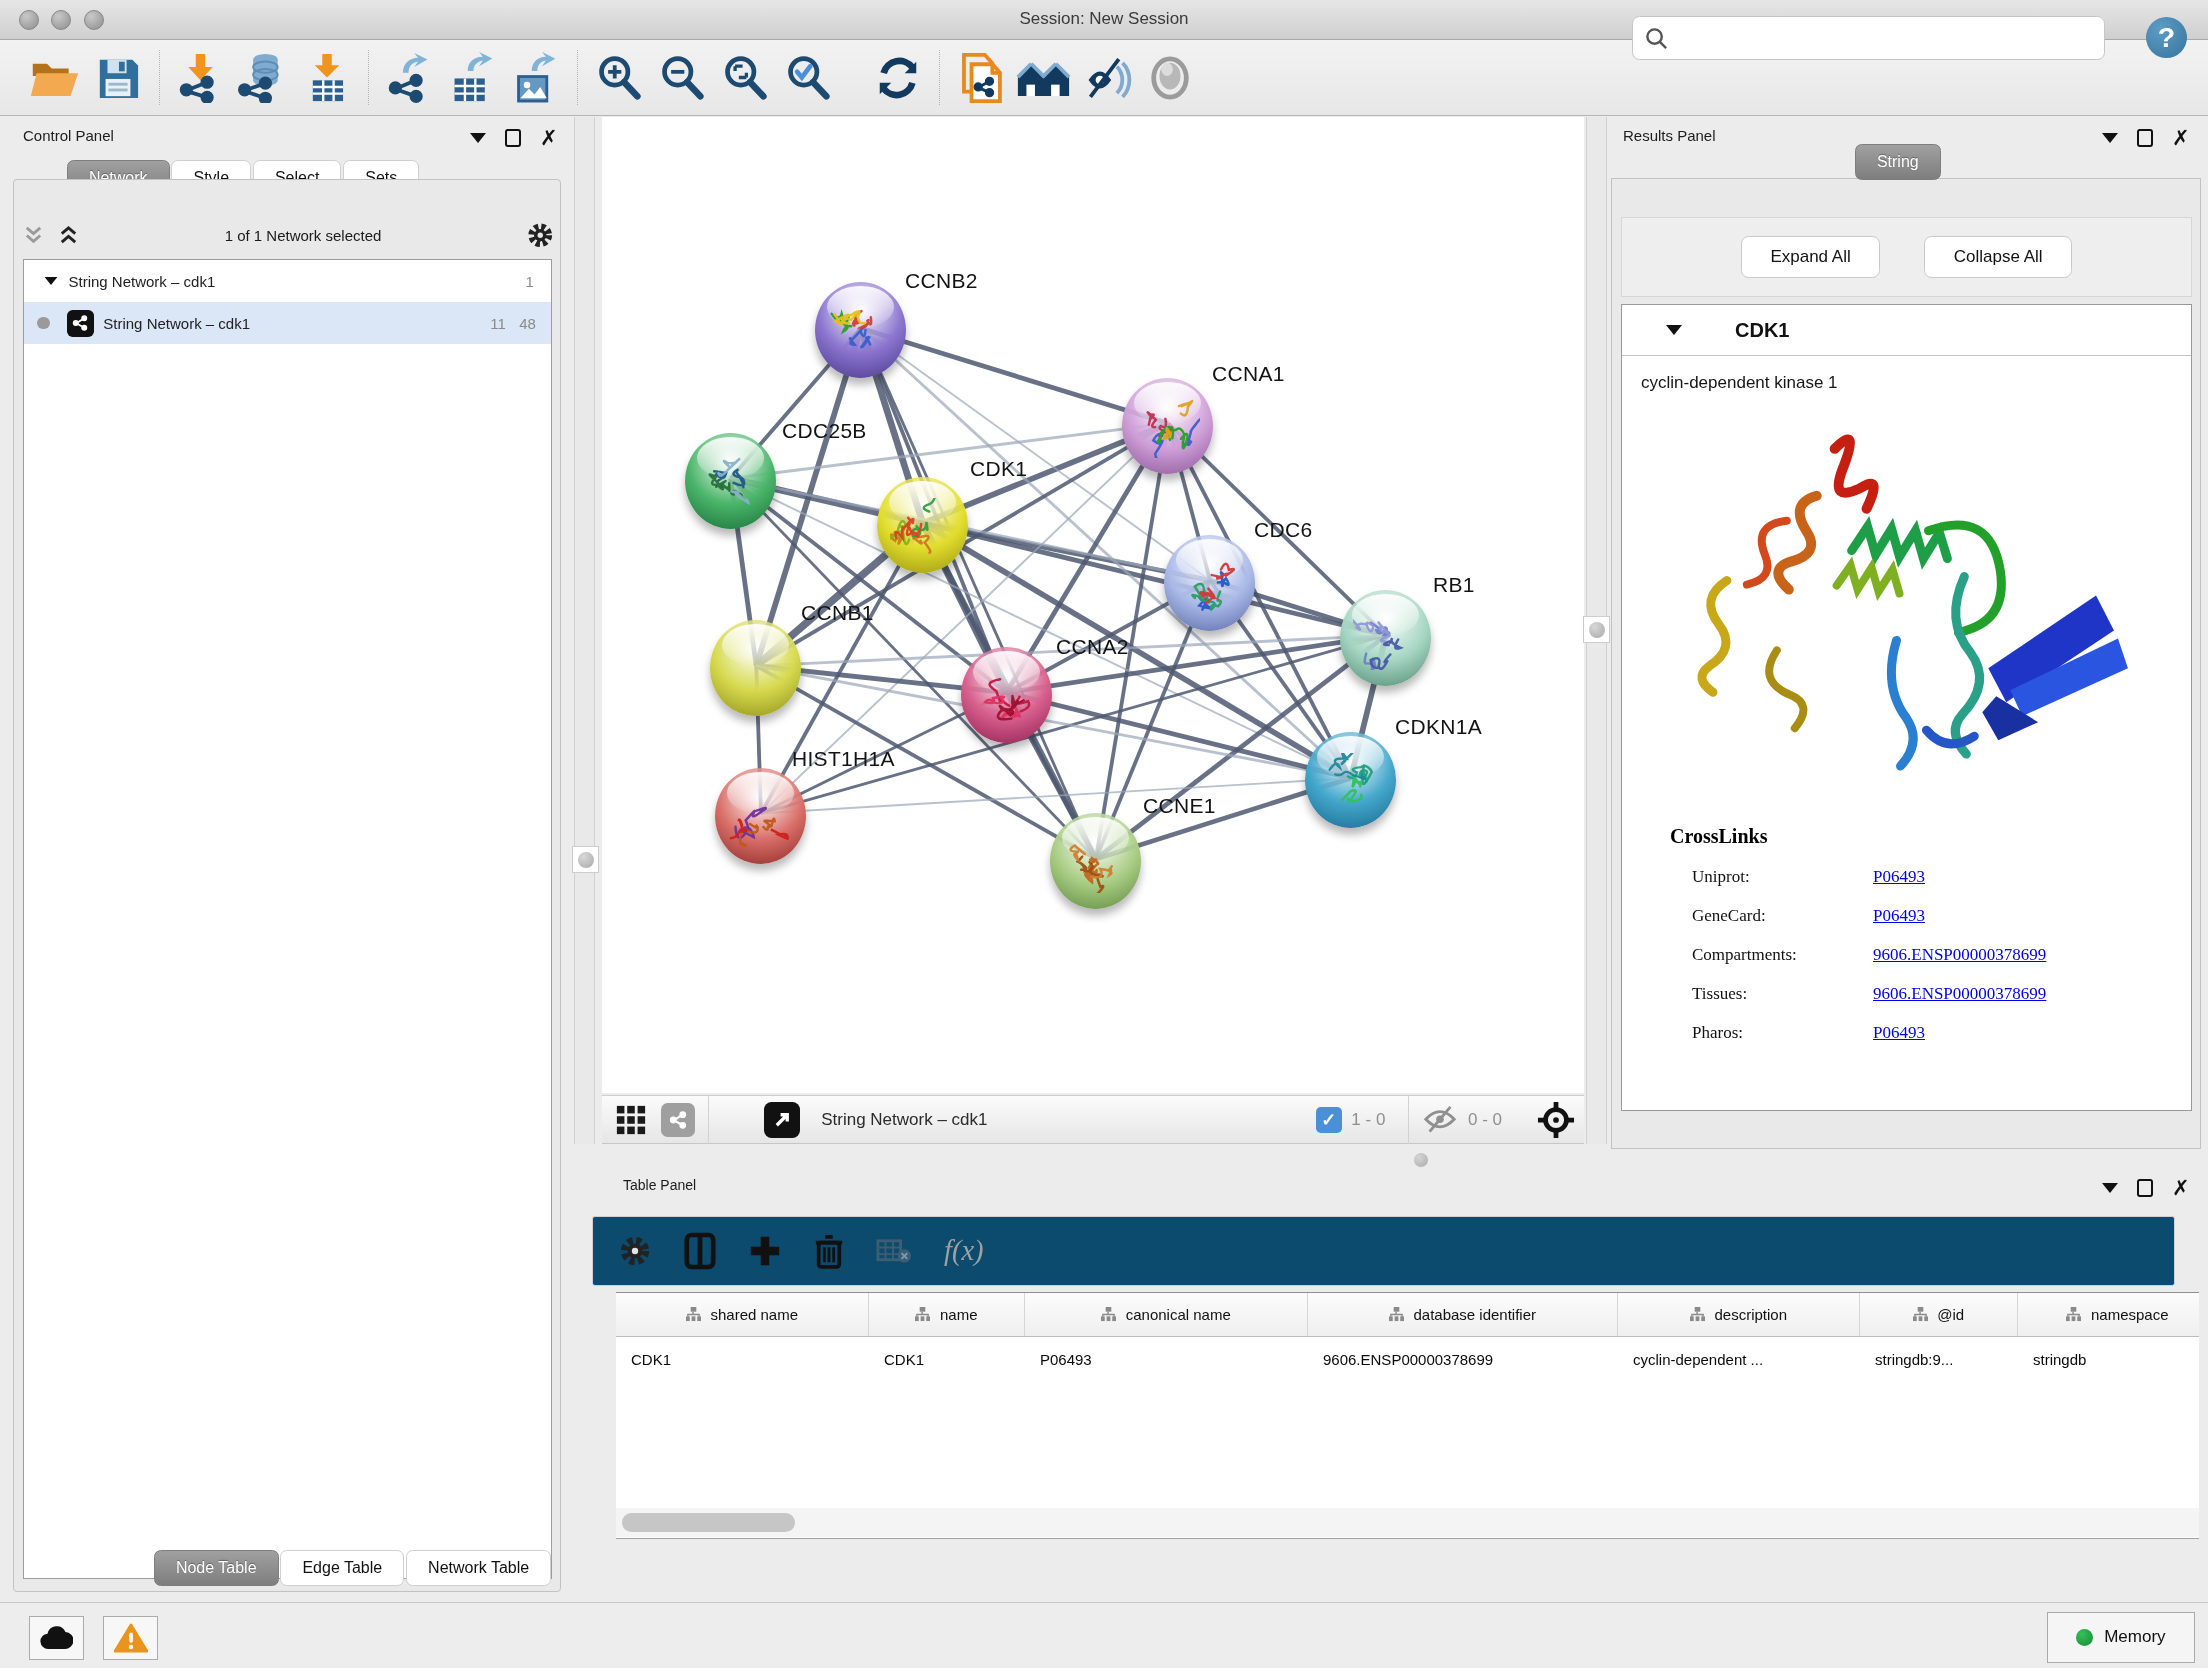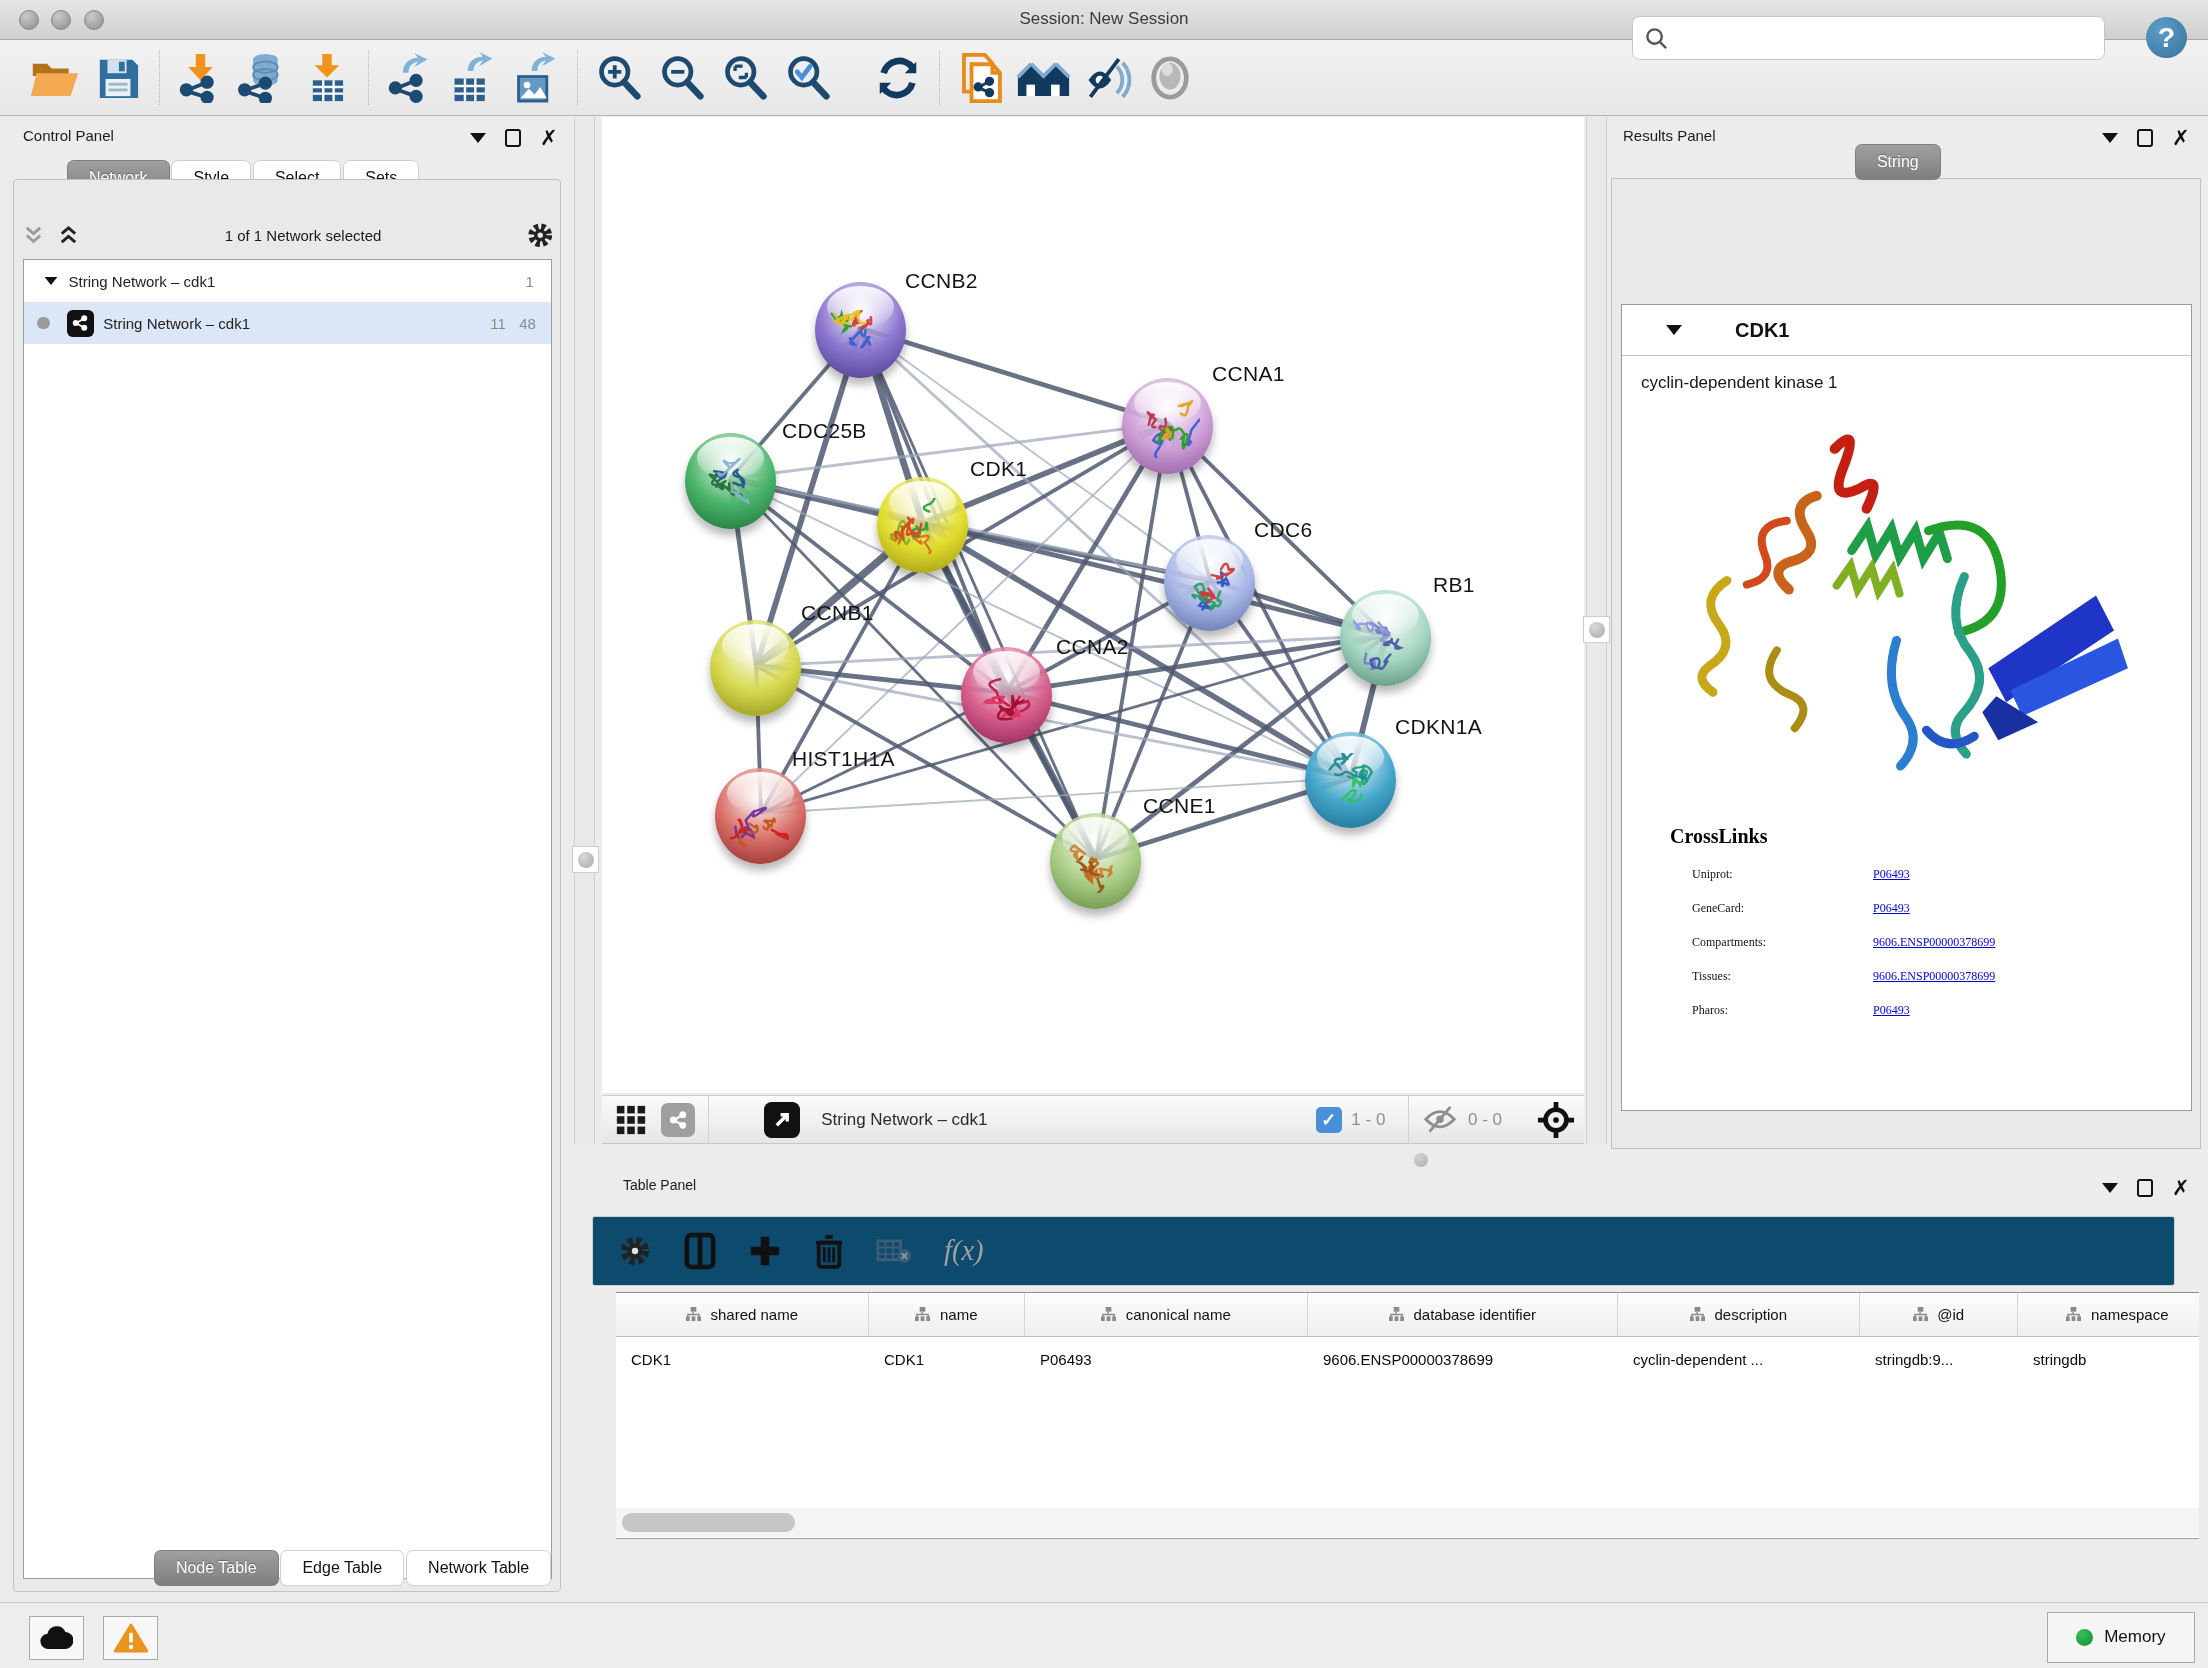--- a/index.html
+++ b/index.html
@@ -83,21 +83,21 @@
   .rp-box { position:absolute; left:1611px; top:178px; width:590px; height:971px; background:#e9e9e9; border:1px solid #c2c2c2; }
   .rp-expbox { position:absolute; left:1621px; top:217px; width:571px; height:80px; background:#eee; border:1px solid #d6d6d6; display:flex; align-items:center; justify-content:center; gap:44px; }
   .rp-btn { height:42px; padding:0 28.5px; background:#fff; border:1.9px solid #c9c9c9; border-radius:7.6px;
     font-size:17px; color:#111; display:flex; align-items:center; }
   .rp-item { position:absolute; left:1621px; top:304px; width:571px; height:807px; background:#fff; border:1.9px solid #9a9a9a; }
   .rp-item-head { height:51px; display:flex; align-items:center; border-bottom:1px solid #c4c4c4; }
   .rp-item-name { font-size:20px; font-weight:bold; color:#111; margin-left:53px; }
   .rp-desc { font-size:17px; color:#161616; padding:17px 0 0 19px; }
   .serif { font-family:"Liberation Serif",serif; }
   .xl-title { font-size:20px; font-weight:bold; color:#000; margin:25px 0 0 48px; }
-  .xl-row { display:flex; margin:19px 0 0 70px; font-size:12px; }
+  .xl-row { display:flex; margin:19px 0 0 70px; font-size:17px; }
   .xl-label { width:181px; color:#111; }
   .xl-link { color:#0000e0; text-decoration:underline; }
 
   
   .tp-head { position:absolute; left:623px; top:1177px; font-size:14px; color:#1c1c1c; }
   .tp-toolbar { position:absolute; left:592px; top:1216px; width:1583px; height:70px; background:#0c4a6e;
     border:1px solid #d0d0d0; border-radius:2.9px; display:flex; align-items:center; gap:32px; padding-left:25px; }
   .fx { font-family:"Liberation Serif",serif; font-style:italic; font-size:28.5px; color:#a0a0a0; }
   .tp-table { position:absolute; left:616px; top:1292px; width:1583px; height:247px; background:#fff;
     border-top:1.9px solid #8f8f8f; border-bottom:1.9px solid #9f9f9f; overflow:hidden; }
@@ -606,20 +606,24 @@
   <div class="panel-head" style="left:1623px; top:127px;">Results Panel</div>
   <div class="panel-ctrls" style="left:2102px; top:129px;">
     <div class="tri-down"></div>
     <div class="float-sq"></div>
     <div class="close-x">✗</div>
   </div>
   <div class="rp-box"></div>
   <div class="rp-tab">
       <div class="tab sel">String</div>
     </div>
+  <div class="rp-expbox">
+    <div class="rp-btn">Expand All</div>
+    <div class="rp-btn">Collapse All</div>
+  </div>
   <div class="rp-item">
     <div class="rp-item-head">
       <div class="tri-down" style="margin-left:44px"></div>
       <div class="rp-item-name">CDK1</div>
     </div>
     <div class="rp-desc">cyclin-dependent kinase 1</div>
     <svg width="495" height="399" viewBox="0 0 480 400" style="display:block;margin:7.6px auto 0;">
       <g fill="none" stroke-linecap="round">
         <path d="M168 48 q26-26 8 20 q-14 36 20 18 q20-12 4 22" stroke="#c41f10" stroke-width="10"></path>
         <path d="M150 95 q-28 8 -10 36 q14 22 -16 30 q-24 8 -2 28" stroke="#c8641a" stroke-width="10"></path>

